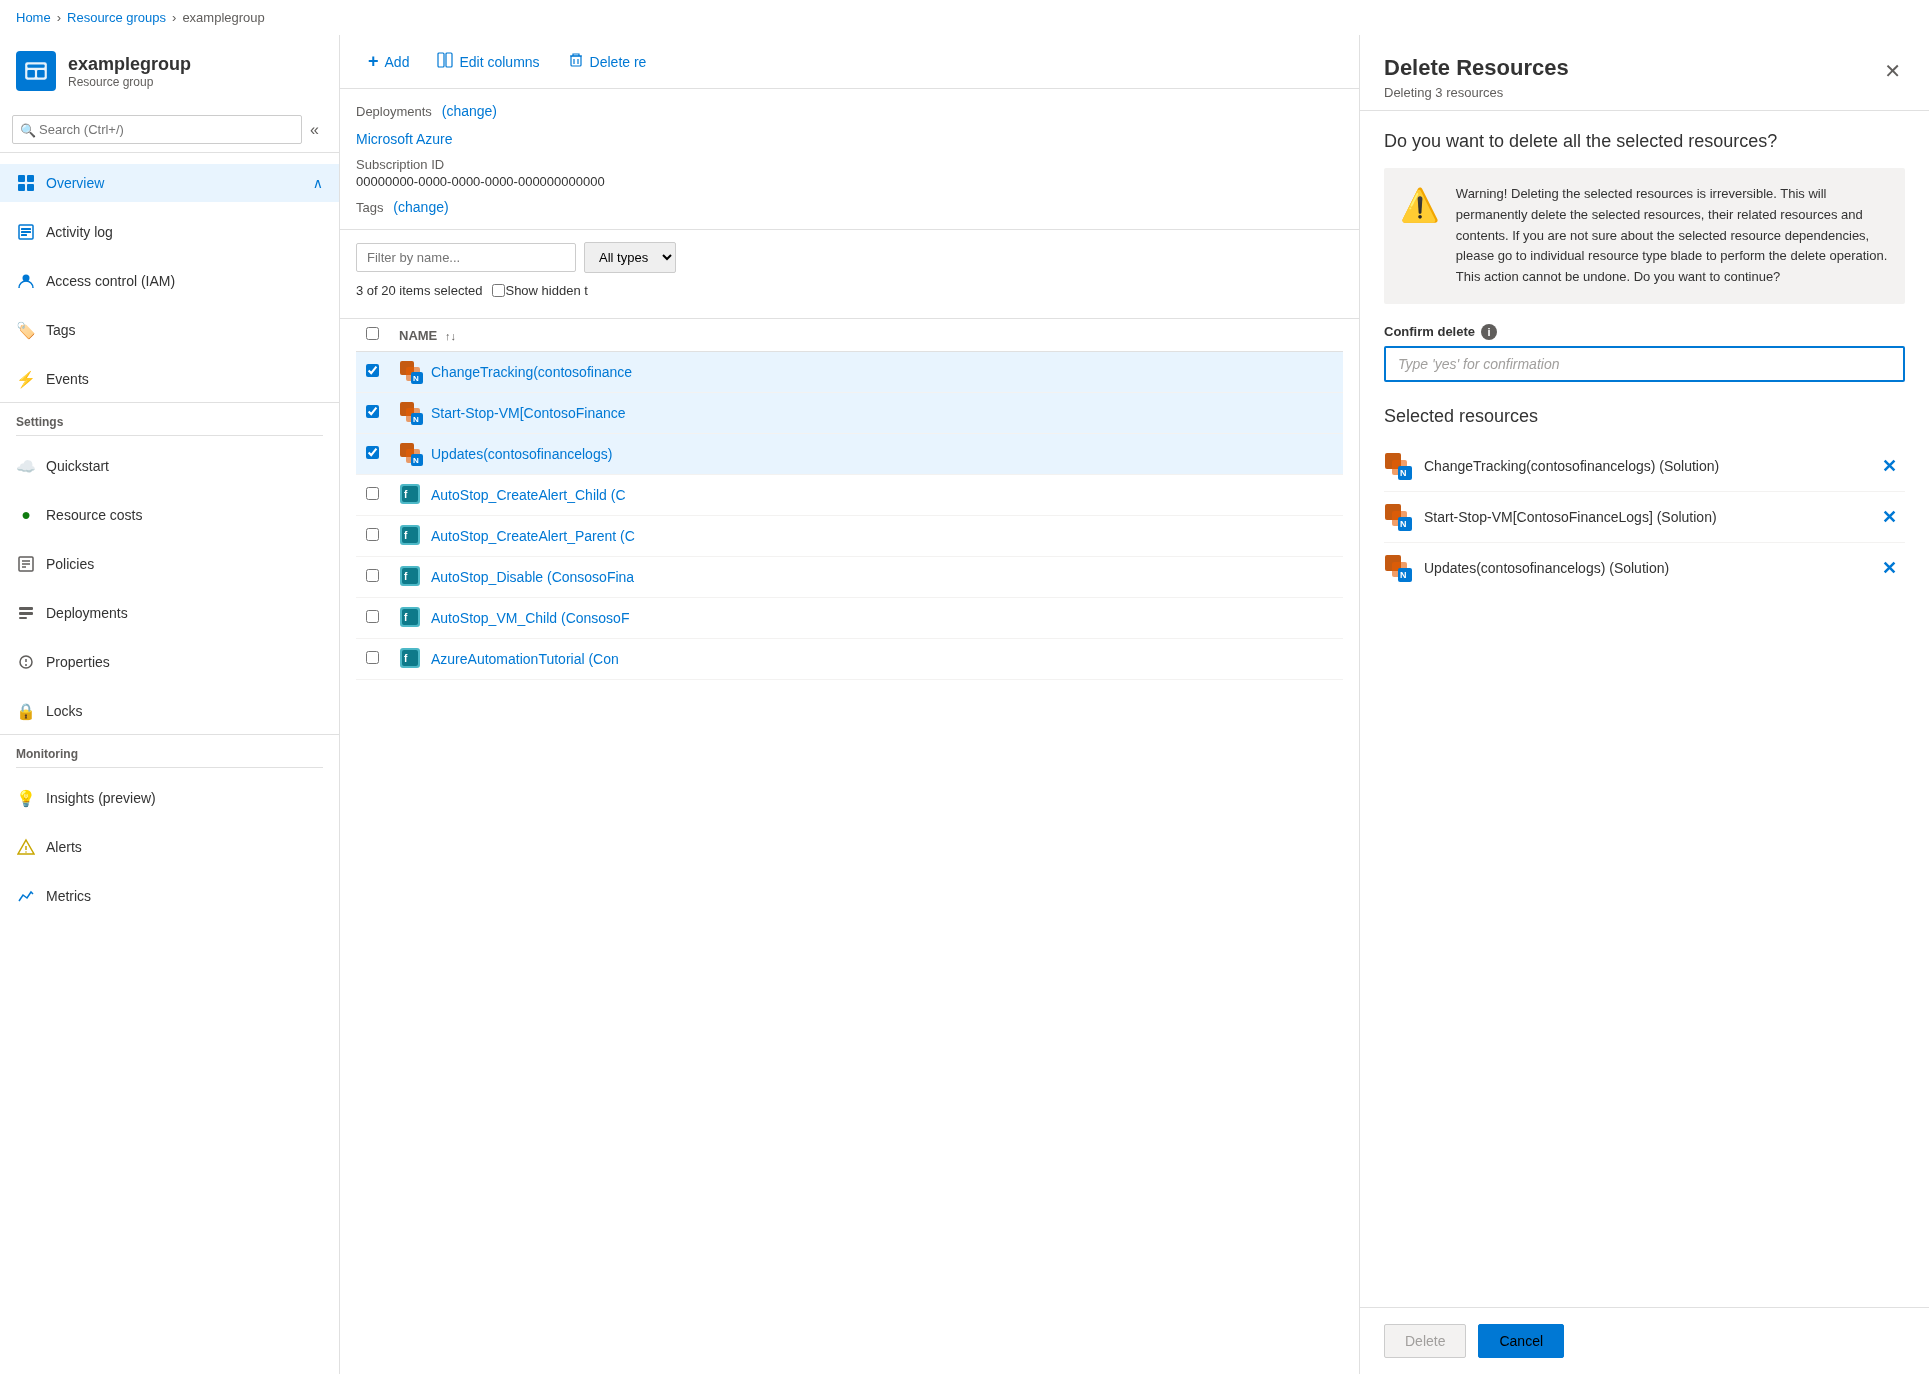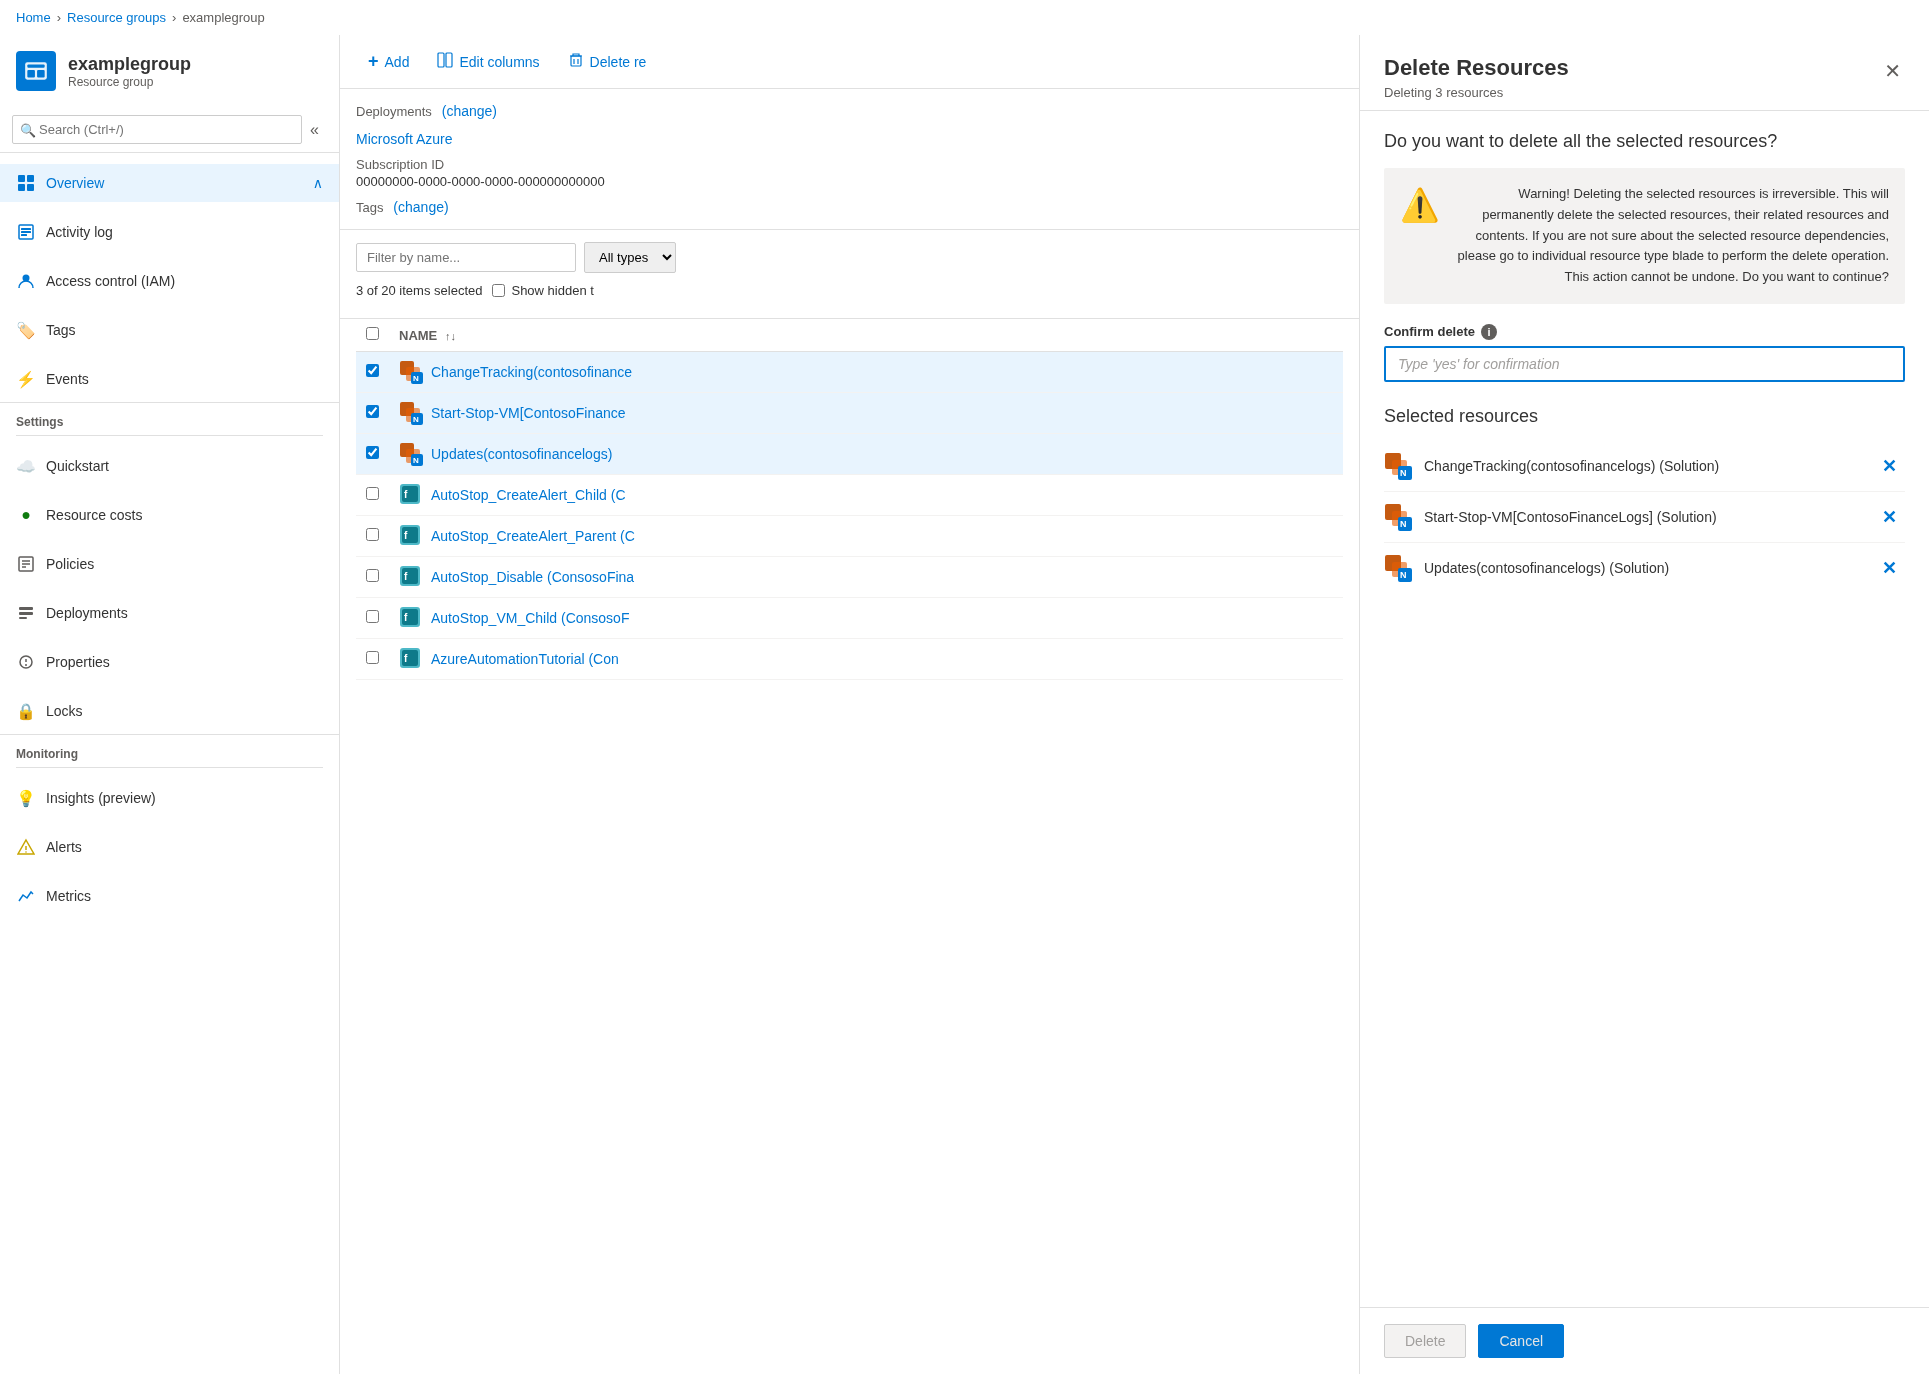--- a/index.html
+++ b/index.html
@@ -36,21 +36,21 @@
     .toolbar-btn { display: flex; align-items: center; gap: 6px; padding: 6px 12px; border: none; background: transparent; cursor: pointer; color: #0078d4; font-size: 14px; }
     .info-row { margin-bottom: 12px; }
     .info-label { font-size: 13px; color: #605e5c; margin-bottom: 2px; }
     .info-value a, .link { color: #0078d4; text-decoration: none; cursor: pointer; }
 
     .filter-bar { display: flex; align-items: center; gap: 8px; margin-bottom: 10px; }
     .filter-input { padding: 6px 10px; border: 1px solid #ccc; border-radius: 2px; font-size: 13px; width: 220px; }
     .filter-select { padding: 6px 10px; border: 1px solid #ccc; border-radius: 2px; font-size: 13px; }
 
     .items-info { font-size: 13px; color: #333; margin-bottom: 8px; display: flex; align-items: center; gap: 10px; }
-    .items-info label { display: flex; align-items: center; gap: 6px; cursor: pointer; }
+    .items-info label { display: flex; align-items: center; cursor: pointer; }
 
     .resource-table { width: 100%; border-collapse: collapse; }
     .resource-table th { text-align: left; padding: 8px 10px; border-bottom: 1px solid #e0e0e0; font-size: 13px; font-weight: 600; color: #605e5c; }
     .resource-table td { padding: 8px 10px; border-bottom: 1px solid #f3f2f1; font-size: 14px; }
     .resource-table tr.selected { background: #e8f4fe; }
     .resource-name-link { color: #0078d4; text-decoration: none; cursor: pointer; display: flex; align-items: center; gap: 8px; }
     .checkbox-cell { width: 32px; text-align: center; }
 
     
     .sort-arrows { color: #605e5c; font-size: 11px; margin-left: 4px; }
@@ -60,36 +60,36 @@
     .delete-panel-header { display: flex; align-items: flex-start; justify-content: space-between; padding: 20px 24px 10px; border-bottom: 1px solid #e0e0e0; }
     .delete-panel-title { font-size: 22px; font-weight: 600; }
     .delete-panel-subtitle { font-size: 13px; color: #605e5c; margin-top: 4px; }
     .close-btn { background: none; border: none; cursor: pointer; font-size: 20px; color: #605e5c; padding: 4px; }
 
     .delete-panel-body { padding: 20px 24px; flex: 1; }
     .delete-question { font-size: 18px; font-weight: 400; margin-bottom: 16px; }
 
     .warning-box { display: flex; align-items: flex-start; gap: 16px; background: #f3f2f1; padding: 16px; border-radius: 2px; margin-bottom: 20px; }
     .warning-icon { font-size: 32px; color: #c55a11; flex-shrink: 0; margin-top: 2px; }
-    .warning-text { font-size: 13px; line-height: 1.6; color: #333; text-align: right; }
+    .warning-text { font-size: 13px; line-height: 1.6; color: #333; }
 
     .confirm-section { margin-bottom: 24px; }
     .confirm-label { font-size: 13px; font-weight: 600; margin-bottom: 6px; display: flex; align-items: center; gap: 6px; }
     .confirm-input { width: 100%; padding: 8px 12px; border: 2px solid #0078d4; border-radius: 2px; font-size: 14px; color: #605e5c; }
     .confirm-input::placeholder { color: #a19f9d; font-style: italic; }
 
     .selected-resources-title { font-size: 18px; font-weight: 400; margin-bottom: 14px; }
     .selected-resource-item { display: flex; align-items: center; gap: 12px; padding: 10px 0; border-bottom: 1px solid #f3f2f1; }
     .selected-resource-item:last-child { border-bottom: none; }
     .selected-resource-name { flex: 1; font-size: 14px; }
     .remove-resource-btn { background: none; border: none; cursor: pointer; color: #0078d4; font-size: 18px; font-weight: bold; padding: 4px 8px; }
 
     .delete-panel-footer { display: flex; align-items: center; gap: 12px; padding: 16px 24px; border-top: 1px solid #e0e0e0; }
     .btn-delete { padding: 8px 20px; background: #f3f2f1; border: 1px solid #ccc; color: #a19f9d; cursor: not-allowed; font-size: 14px; border-radius: 2px; }
-    .btn-cancel { padding: 8px 20px; background: #0078d4; border: 1px solid #0078d4; color: #e5e5e5; cursor: pointer; font-size: 14px; border-radius: 2px; }
+    .btn-cancel { padding: 8px 20px; background: #0078d4; border: 1px solid #0078d4; color: #000000; cursor: pointer; font-size: 14px; border-radius: 2px; }
 
     .breadcrumb-link { color: #0078d4; cursor: pointer; text-decoration: none; }
     .breadcrumb-sep { color: #605e5c; }
 
     .collapse-btn { border: none; background: transparent; cursor: pointer; color: #605e5c; font-size: 16px; padding: 4px 8px; }
     .sidebar-search-container { padding: 8px 12px 8px; border-bottom: 1px solid #e0e0e0; position: relative; display: flex; align-items: center; }
 
     
     .ico-blue { color: #0078d4; }
     .ico-green { color: #107c10; }

